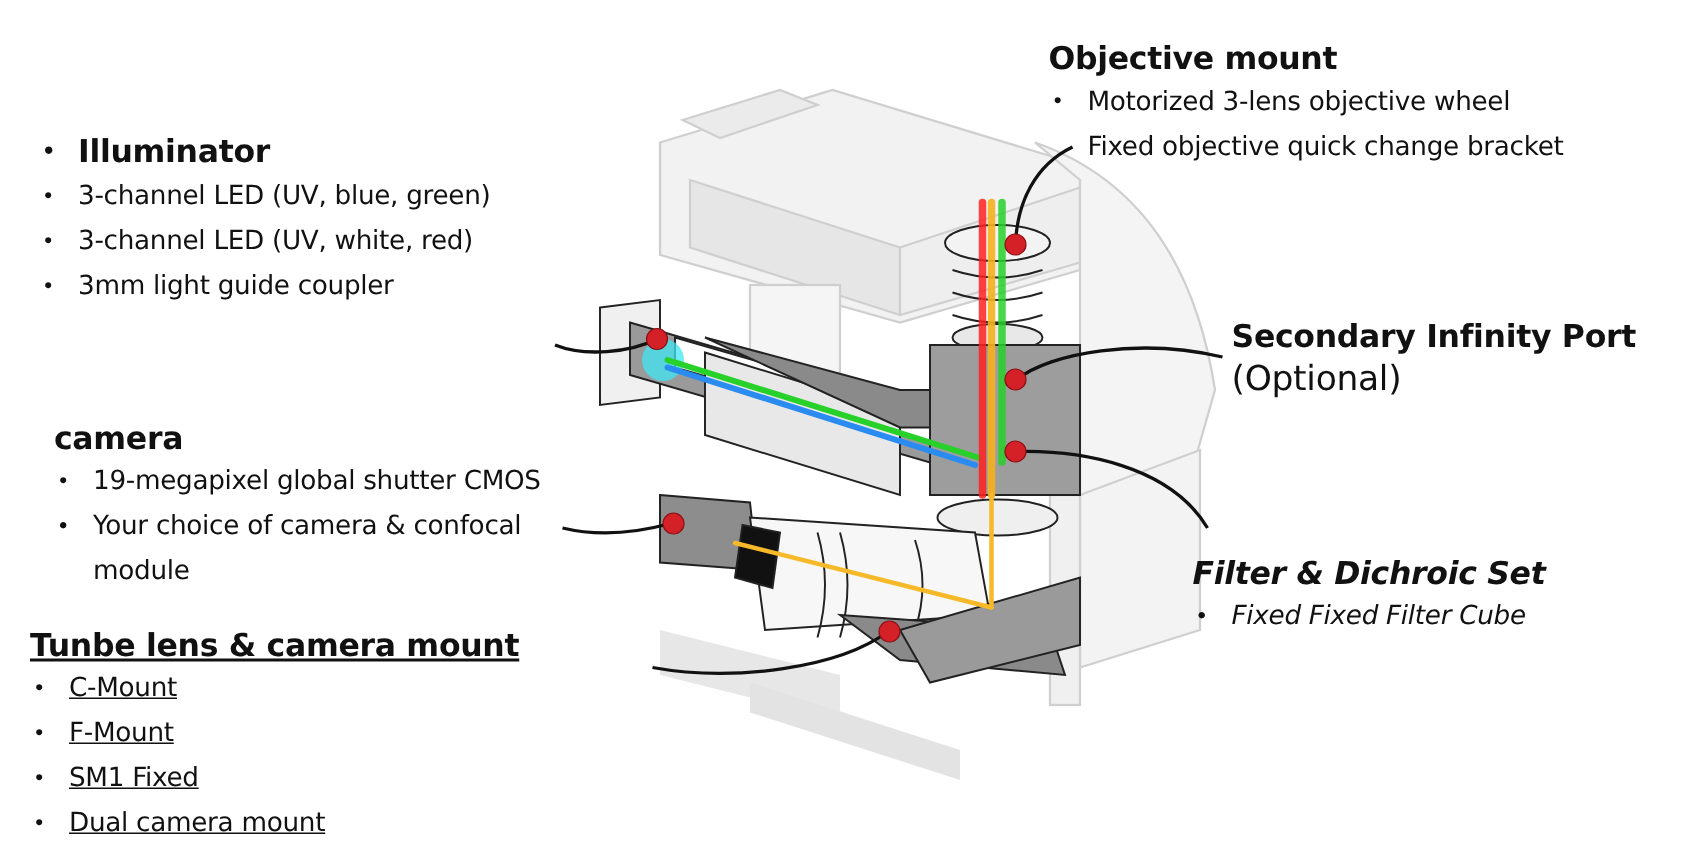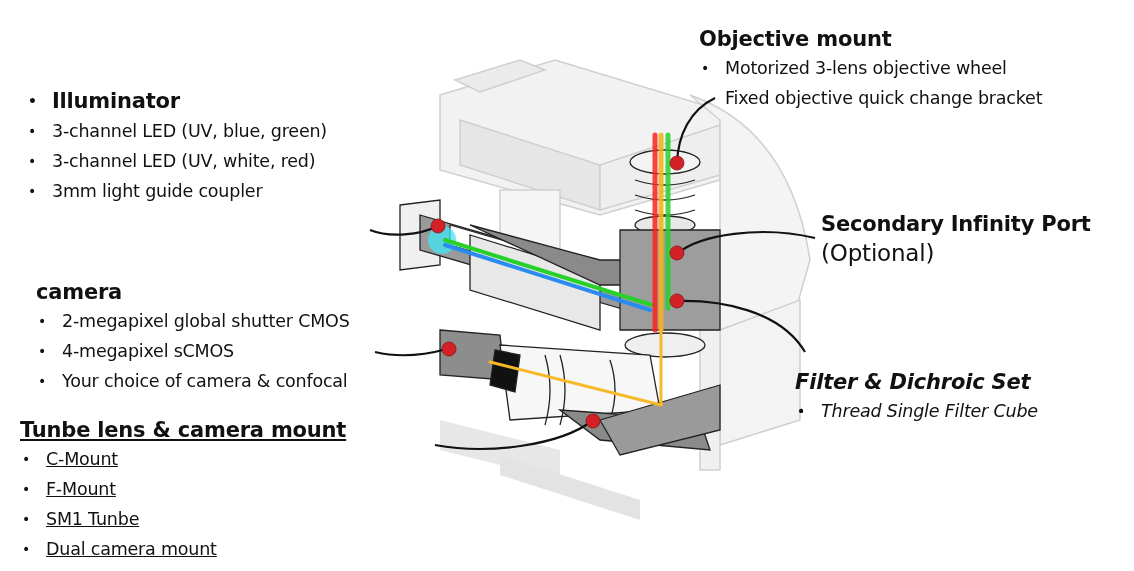--- a/index.html
+++ b/index.html
@@ -90,41 +90,42 @@
     <span class="dot">•</span>
     <span>Illuminator</span>
   </div>
   <div class="item"><span class="dot">•</span><span>3-channel LED (UV, blue, green)</span></div>
   <div class="item"><span class="dot">•</span><span>3-channel LED (UV, white, red)</span></div>
   <div class="item"><span class="dot">•</span><span>3mm light guide coupler</span></div>
 </div>
 
 <div class="block" style="left:36px; top:234px;margin-top:44px;">
   <div class="title">camera</div>
-  <div class="item"><span class="dot">•</span><span>2-megapixel global shutter CMOS</span></div>
-  <div class="item"><span class="dot">•</span><span>4-megapixel sCMOS</span></div>
+  <div class="item"><span class="dot">•</span><span>19-megapixel global shutter CMOS</span></div>
+  <div class="item"><span class="dot">•</span></div>
   <div class="item"><span class="dot">•</span><span>Your choice of camera &amp; confocal</span></div>
+  <div class="item"><span>module</span></div>
 </div>
 
 <div class="block" style="left:20px; top:416px;text-decoration:underline;">
   <div class="title">Tunbe lens &amp; camera mount</div>
   <div class="item"><span class="dot">•</span><span>C-Mount</span></div>
   <div class="item"><span class="dot">•</span><span>F-Mount</span></div>
-  <div class="item"><span class="dot">•</span><span>SM1 Tunbe</span></div>
+  <div class="item"><span class="dot">•</span><span>SM1 Fixed</span></div>
   <div class="item"><span class="dot">•</span><span>Dual camera mount</span></div>
 </div>
 
 <div class="block" style="left:699px; top:25px;">
   <div class="title">Objective mount</div>
   <div class="item"><span class="dot">•</span><span>Motorized 3-lens objective wheel</span></div>
   <div class="item"><span>Fixed objective quick change bracket</span></div>
 </div>
 
 <div class="block" style="left:821px; top:210px;">
   <div class="title">Secondary Infinity Port</div>
   <div class="plain">(Optional)</div>
 </div>
 
 <div class="block" style="left:795px; top:368px;font-style:italic;">
   <div class="title">Filter &amp; Dichroic Set</div>
   <div class="item"><span class="dot">•</span></div>
-  <div class="item"><span class="dot">•</span><span>Thread Single Filter Cube</span></div>
+  <div class="item"><span class="dot">•</span><span>Fixed Fixed Filter Cube</span></div>
 </div>
 
 </body></html>

